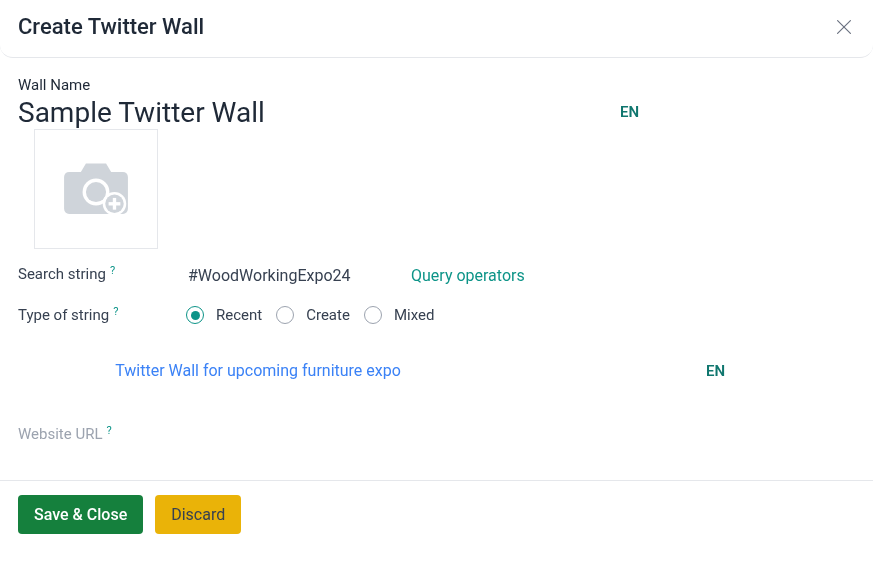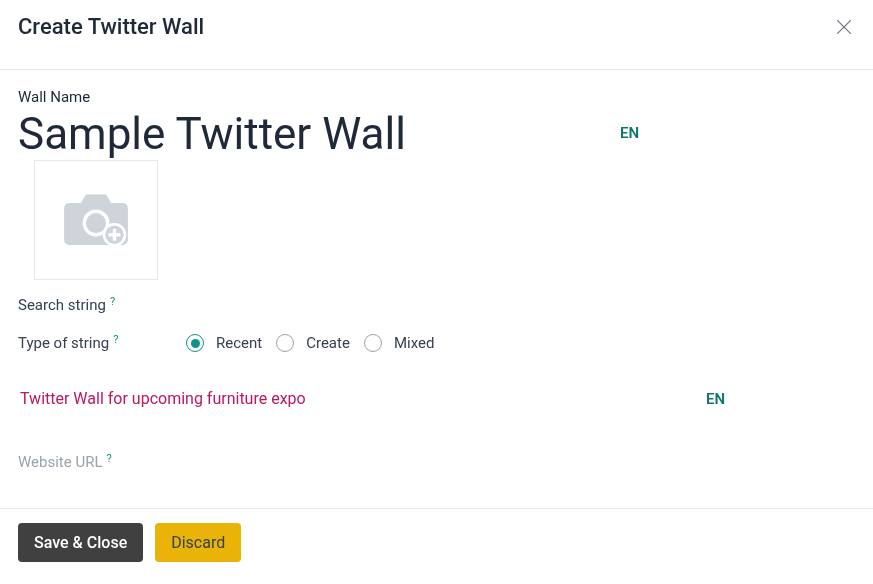--- a/index.html
+++ b/index.html
@@ -6,34 +6,35 @@
   body {
     margin: 0;
     font-family: -apple-system, BlinkMacSystemFont, "Segoe UI", Roboto, "Helvetica Neue", Arial, sans-serif;
     background: #fff;
     color: #374151;
     font-size: 15px;
   }
   .dialog { width: 873px; }
   .header {
     display: flex; align-items: center; justify-content: space-between;
-    padding: 14px 18px 30px 18px;
+    padding: 14px 18px 18px 18px;
     border-bottom: 1px solid #e5e7eb;
+    border-radius: 13px;
   }
   .title { font-size: 22px; font-weight: 500; color: #1f2937; }
   .close { width: 22px; height: 22px; color: #6b7280; cursor: pointer; }
   .close svg { width: 100%; height: 100%; }
   .body { padding: 18px 18px 0 18px; }
 
   .top-row { display: flex; align-items: flex-start; flex-direction: column; }
   .left-top { flex: 1; }
   .wall-name-label { font-size: 15px; color: #1f2937; }
   .wall-name-row { display: flex; align-items: baseline; gap: 18px; }
   .wall-name {
-    font-size: 44px; color: #1f2937; font-weight: 400;
+    font-size: 28px; color: #1f2937; font-weight: 400;
     border: none; outline: none; width: 580px; background: transparent;
     padding: 0; margin-top: 2px; font-family: inherit;
   }
   .lang-badge {
     color: #0f766e; font-weight: 600; font-size: 15px;
     padding: 2px 4px; cursor: pointer; align-self: center;
   }
   .image-drop {
     width: 124px; height: 120px; border: 1px solid #e5e7eb;
     display: flex; align-items: center; justify-content: center;
@@ -57,35 +58,35 @@
     width: 18px; height: 18px; border-radius: 50%;
     border: 1.5px solid #9ca3af; position: relative; flex-shrink: 0;
   }
   .radio-dot.checked { border-color: #0d9488; }
   .radio-dot.checked::after {
     content: ""; position: absolute; inset: 3.5px;
     border-radius: 50%; background: #0d9488;
   }
   .radio-label { color: #374151; }
   .desc-input {
-    border: none; outline: none; font-size: 16px; color: #be185d;
-    background: transparent; font-family: inherit; width: 480px;
+    border: none; outline: none; font-size: 16px; color: #3b82f6;
+    background: transparent; font-family: inherit; width: 480px; text-align: center;
   }
   .lang-right { margin-left: auto; color: #0f766e; font-weight: 600; cursor: pointer; padding-right: 130px; }
   .muted-label { color: #9ca3af; }
 
   .footer {
     margin-top: 24px; padding: 14px 18px; border-top: 1px solid #e5e7eb;
     display: flex; gap: 12px; background: #fff;
   }
   .btn {
     border: none; border-radius: 4px; font-size: 16px; padding: 10px 16px; cursor: pointer;
     font-family: inherit;
   }
-  .btn-primary { background: #404040; color: #fff; font-weight: 500; }
+  .btn-primary { background: #15803d; color: #fff; font-weight: 500; }
   .btn-secondary { background: #eab308; color: #374151; }
 </style>
 </head>
 <body>
 
 <div class="dialog">
 
   <div class="header">
     <div class="title">Create Twitter Wall</div>
     <div class="close">
@@ -120,20 +121,24 @@
         </span>
       </div>
     </div>
 
     <div class="form">
 
       <div class="row">
         <div class="label-col">
           <span>Search string</span>
           <span class="help">?</span>
+        </div>
+        <div class="field-col">
+          <input class="text-input" value="#WoodWorkingExpo24" style="">
+          <span class="link">Query operators</span>
         </div>
       </div>
 
       <div class="row">
         <div class="label-col">
           <span>Type of string</span>
           <span class="help">?</span>
         </div>
         <div class="field-col">
           <div class="radios">

